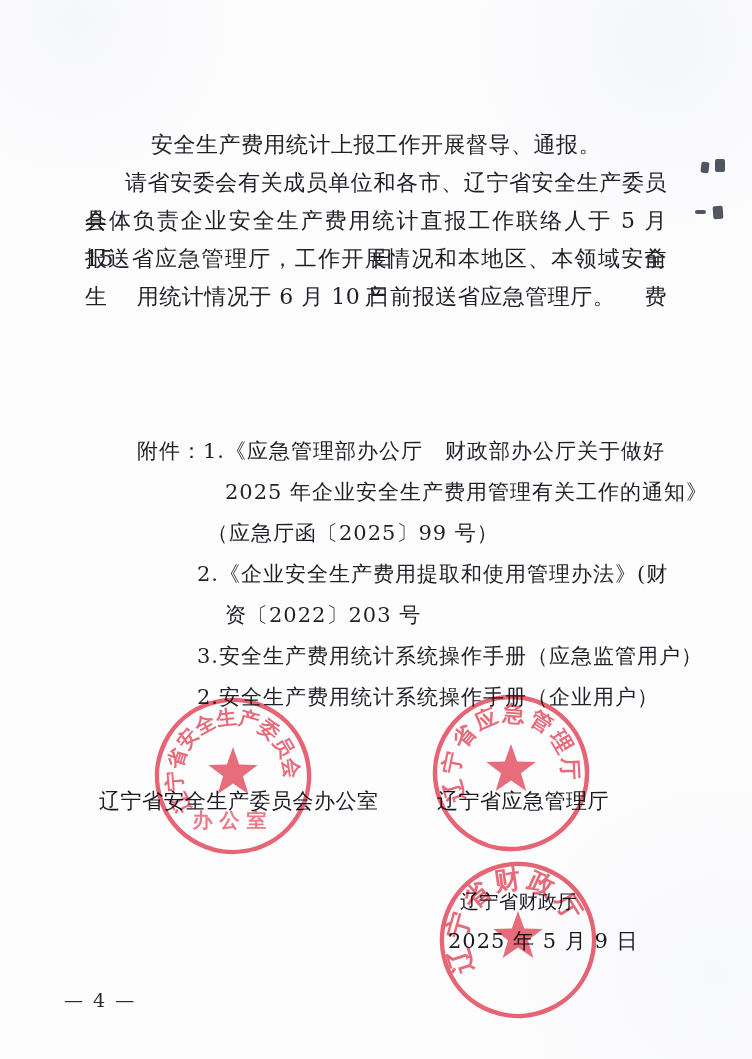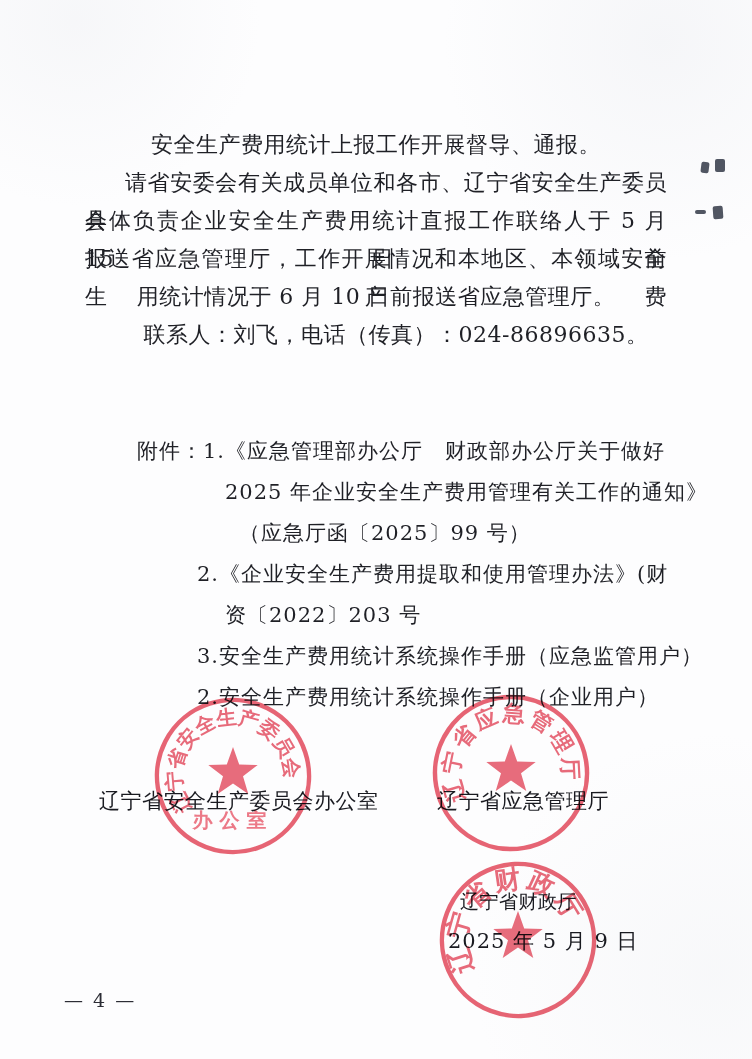--- a/index.html
+++ b/index.html
@@ -65,27 +65,26 @@
 <body>
 
 <div class="page">
 
   <div class="bodytext">
     <div class="bline">安全生产费用统计上报工作开展督导、通报。</div>
     <div class="bline just ind">请省安委会有关成员单位和各市、辽宁省安全生产委员会</div>
     <div class="bline just">具体负责企业安全生产费用统计直报工作联络人于 5 月 15 日前</div>
     <div class="bline just">报送省应急管理厅，工作开展情况和本地区、本领域安全生产费</div>
     <div class="bline">用统计情况于 6 月 10 日前报送省应急管理厅。</div>
-    <div class="bline ind">联系人：刘飞，电话（传真）：024-86896635。</div>
   </div>
 
   <div>
     <div class="aline" style="left:110px; top:431px;">附件：1.《应急管理部办公厅　财政部办公厅关于做好</div>
     <div class="aline" style="left:198px; top:472px;">2025 年企业安全生产费用管理有关工作的通知》</div>
-    <div class="aline" style="left:212px; top:513px;">（应急厅函〔2025〕99 号）</div>
+    <div class="aline" style="left:180px; top:513px;">（应急厅函〔2025〕99 号）</div>
     <div class="aline" style="left:170px; top:554px;">2.《企业安全生产费用提取和使用管理办法》(财</div>
     <div class="aline" style="left:198px; top:595px;">资〔2022〕203 号</div>
     <div class="aline" style="left:170px; top:636px;">3.安全生产费用统计系统操作手册（应急监管用户）</div>
     <div class="aline" style="left:170px; top:677px;">2.安全生产费用统计系统操作手册（企业用户）</div>
   </div>
 
   <svg class="seal" style="left:148px; top:691px;" width="170" height="170" viewBox="0 0 170 170">
     <g transform="rotate(-18 85 85)">
       <circle class="seal-ring" cx="85" cy="85" r="76"></circle>
       <path id="arc1" d="M 36.1 102.8 A 52 52 0 1 1 133.9 102.8" fill="none"></path>

